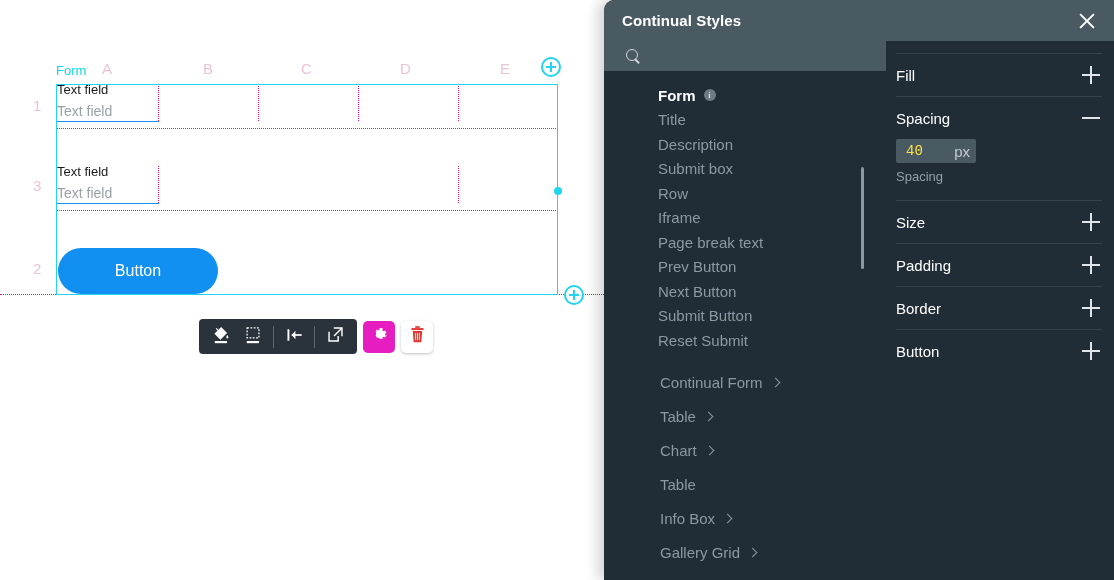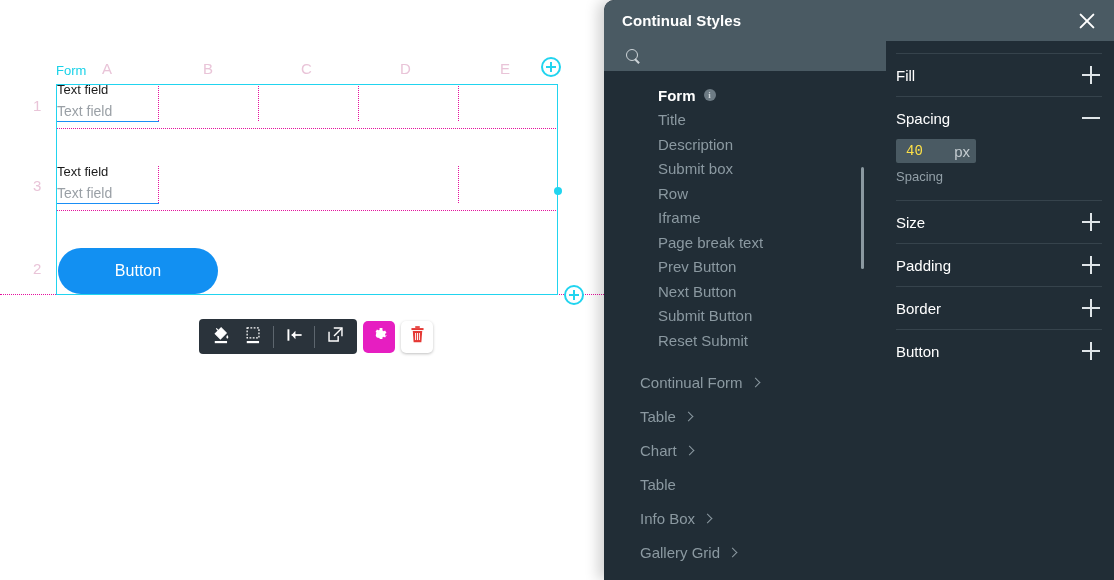--- a/index.html
+++ b/index.html
@@ -160,21 +160,21 @@
     cursor:pointer; white-space:nowrap;
   }
   .sl-item.active { color:#ffffff; font-weight:bold; }
   .sl-item .info-dot {
     display:inline-block; width:12px; height:12px; border-radius:50%;
     background:#6d7b84; color:#cfd6da; font-size:9px; font-weight:bold;
     text-align:center; line-height:12px; margin-left:8px;
     font-family:"Liberation Serif", serif;
   }
   .sl-group {
-    padding:0 0 0 36px; height:34px; display:flex; align-items:center;
+    padding:0 0 0 56px; height:34px; display:flex; align-items:center;
     color:#8b99a1; font-size:15px; cursor:pointer;
   }
   .sl-group .chev {
     display:inline-block; margin-left:9px; width:7px; height:7px;
     border-top:1.6px solid #8b99a1; border-right:1.6px solid #8b99a1;
     transform:rotate(45deg); position:relative; top:0px;
   }
   #list-scrollbar {
     position:absolute; right:22px; top:96px; width:3px; height:102px;
     background:#8b99a1; border-radius:2px;

